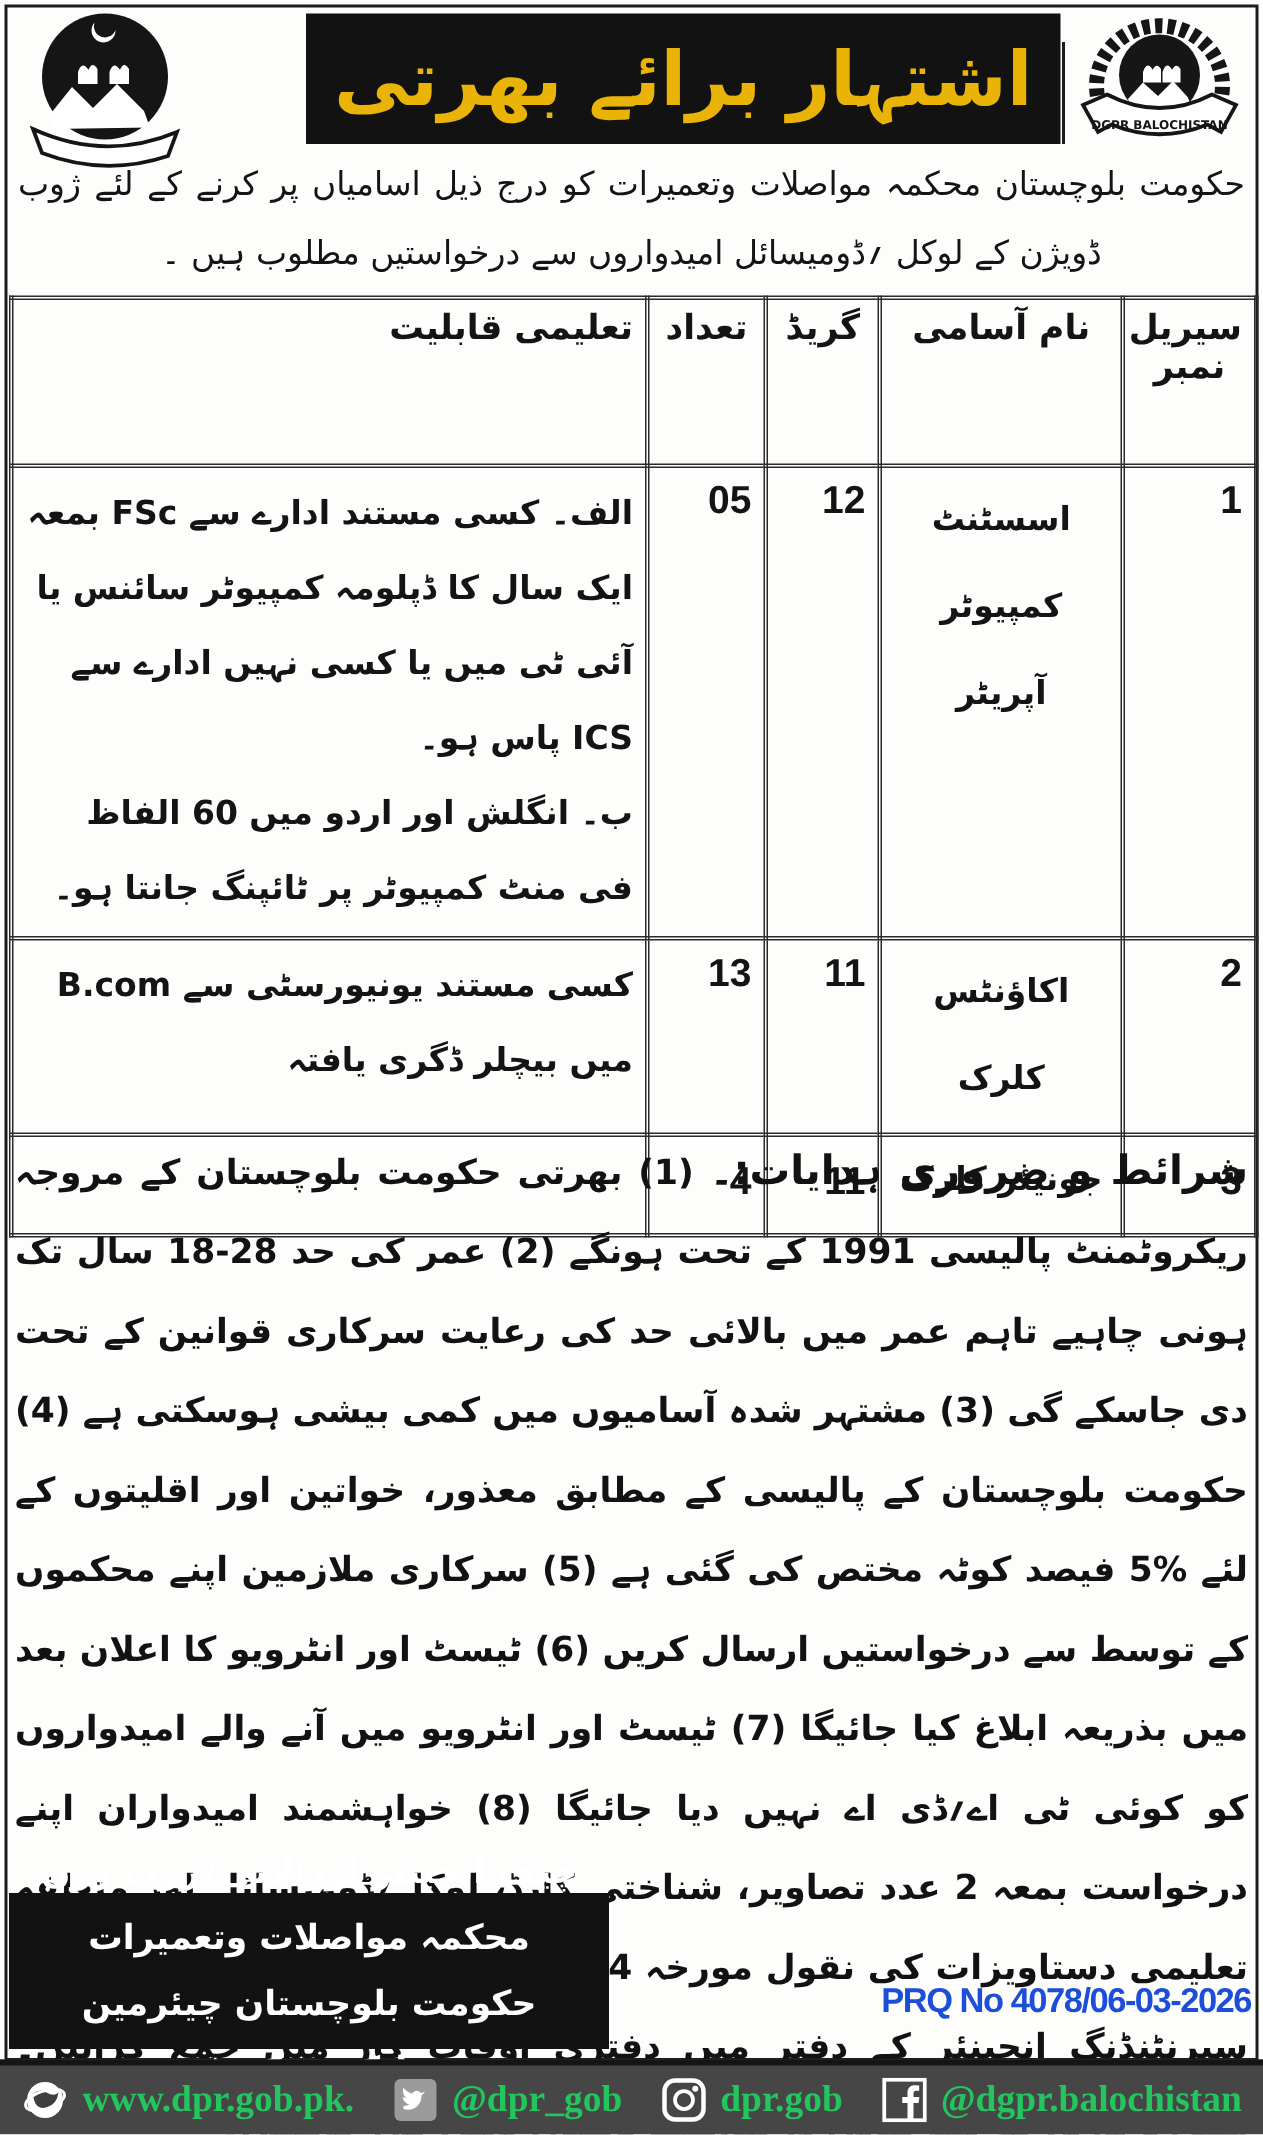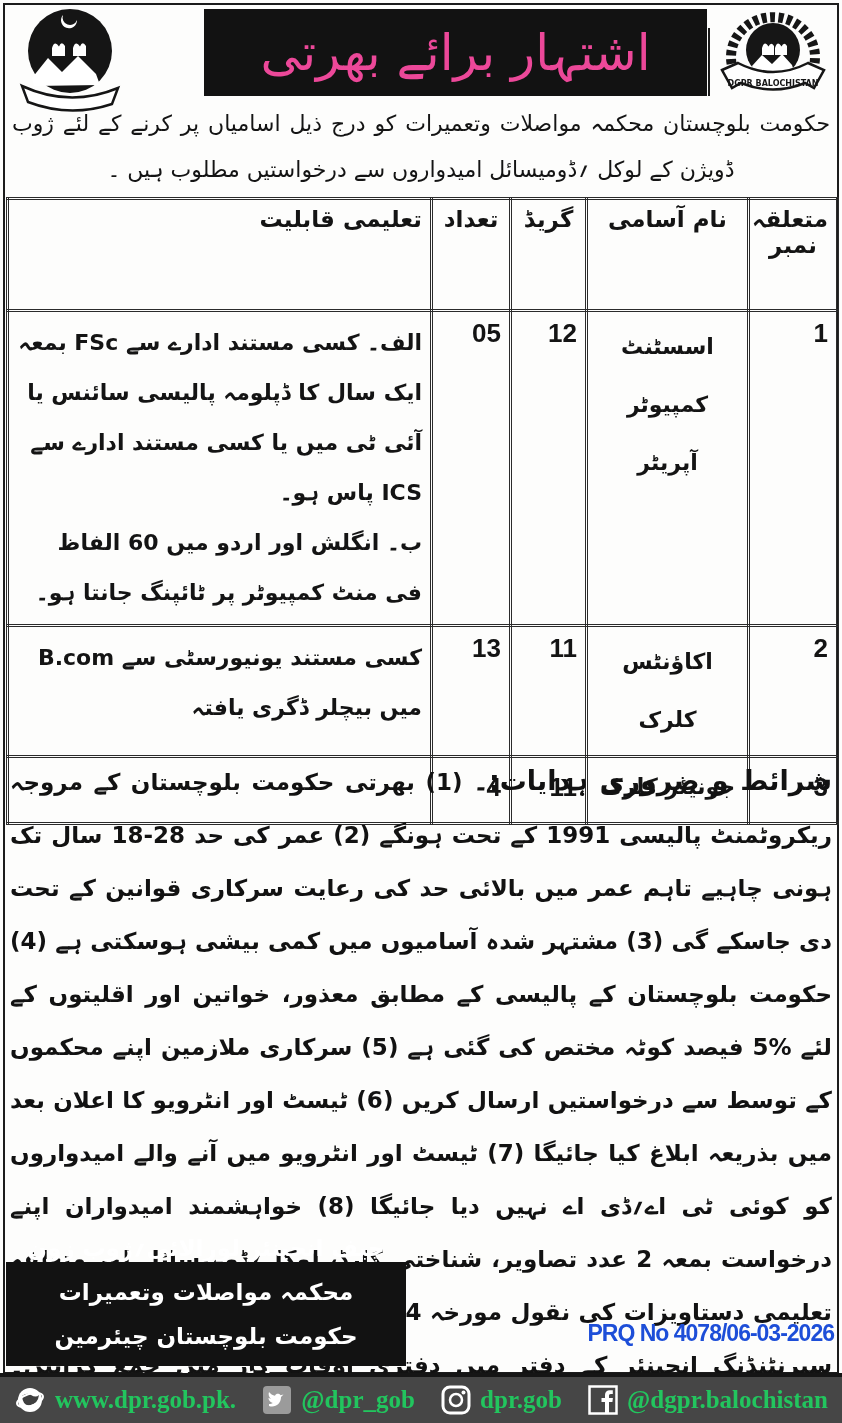--- a/index.html
+++ b/index.html
@@ -11,22 +11,22 @@
   .page-border {
     position:absolute; left:3px; top:3px; right:3px; bottom:49px;
     border:2px solid #1c1c1c; pointer-events:none;
   }
   
   .emblem-left { position:absolute; left:14px; top:6px; width:112px; height:108px; }
   .emblem-right { position:absolute; left:712px; top:6px; width:122px; height:108px; }
   .rule-v { position:absolute; left:708px; top:28px; width:2px; height:68px; background:#1c1c1c; }
   .title-box {
     position:absolute; left:204px; top:9px; width:503px; height:87px;
-    background:#121212; color:#ec4899; display:flex; align-items:center; justify-content:center;
-    font-size:50px; font-weight:400; direction:rtl; letter-spacing:1px;
+    background:#121212; color:#eab308; display:flex; align-items:center; justify-content:center;
+    font-size:50px; font-weight:700; direction:rtl; letter-spacing:1px;
   }
   
   .intro {
     position:absolute; left:12px; top:101px; width:818px; height:94px;
     direction:rtl; text-align:justify; text-align-last:center;
     font-size:22px; line-height:46px; font-weight:400; color:#141414;
   }
   
   table.posts {
     position:absolute; left:6px; top:197px; width:830px;
@@ -108,33 +108,33 @@
   <table class="posts">
     <colgroup>
       <col style="width:89px">
         <col style="width:162px">
         <col style="width:76px">
         <col style="width:79px">
         <col style="width:424px">
     </colgroup>
     <tbody>
         <tr>
-      <th>متعلقہ نمبر</th>
+      <th>سیریل نمبر</th>
       <th>نام آسامی</th>
       <th>گریڈ</th>
       <th>تعداد</th>
       <th class="qual-h">تعلیمی قابلیت</th>
     </tr>
     <tr class="r1">
       <td class="c">1</td>
       <td class="post">اسسٹنٹ کمپیوٹر آپریٹر</td>
       <td class="c">12</td>
       <td class="c">05</td>
       <td class="qual">
-        <div>الف۔ کسی مستند ادارے سے FSc بمعہ ایک سال کا ڈپلومہ پالیسی سائنس یا آئی ٹی میں یا کسی مستند ادارے سے ICS پاس ہو۔</div>
+        <div>الف۔ کسی مستند ادارے سے FSc بمعہ ایک سال کا ڈپلومہ کمپیوٹر سائنس یا آئی ٹی میں یا کسی نہیں ادارے سے ICS پاس ہو۔</div>
         <div>ب۔ انگلش اور اردو میں 60 الفاظ فی منٹ کمپیوٹر پر ٹائپنگ جانتا ہو۔</div>
       </td>
     </tr>
     <tr class="r2">
       <td class="c">2</td>
       <td class="post">اکاؤنٹس کلرک</td>
       <td class="c">11</td>
       <td class="c">13</td>
       <td class="qual">کسی مستند یونیورسٹی سے B.com میں بیچلر ڈگری یافتہ</td>
     </tr>

